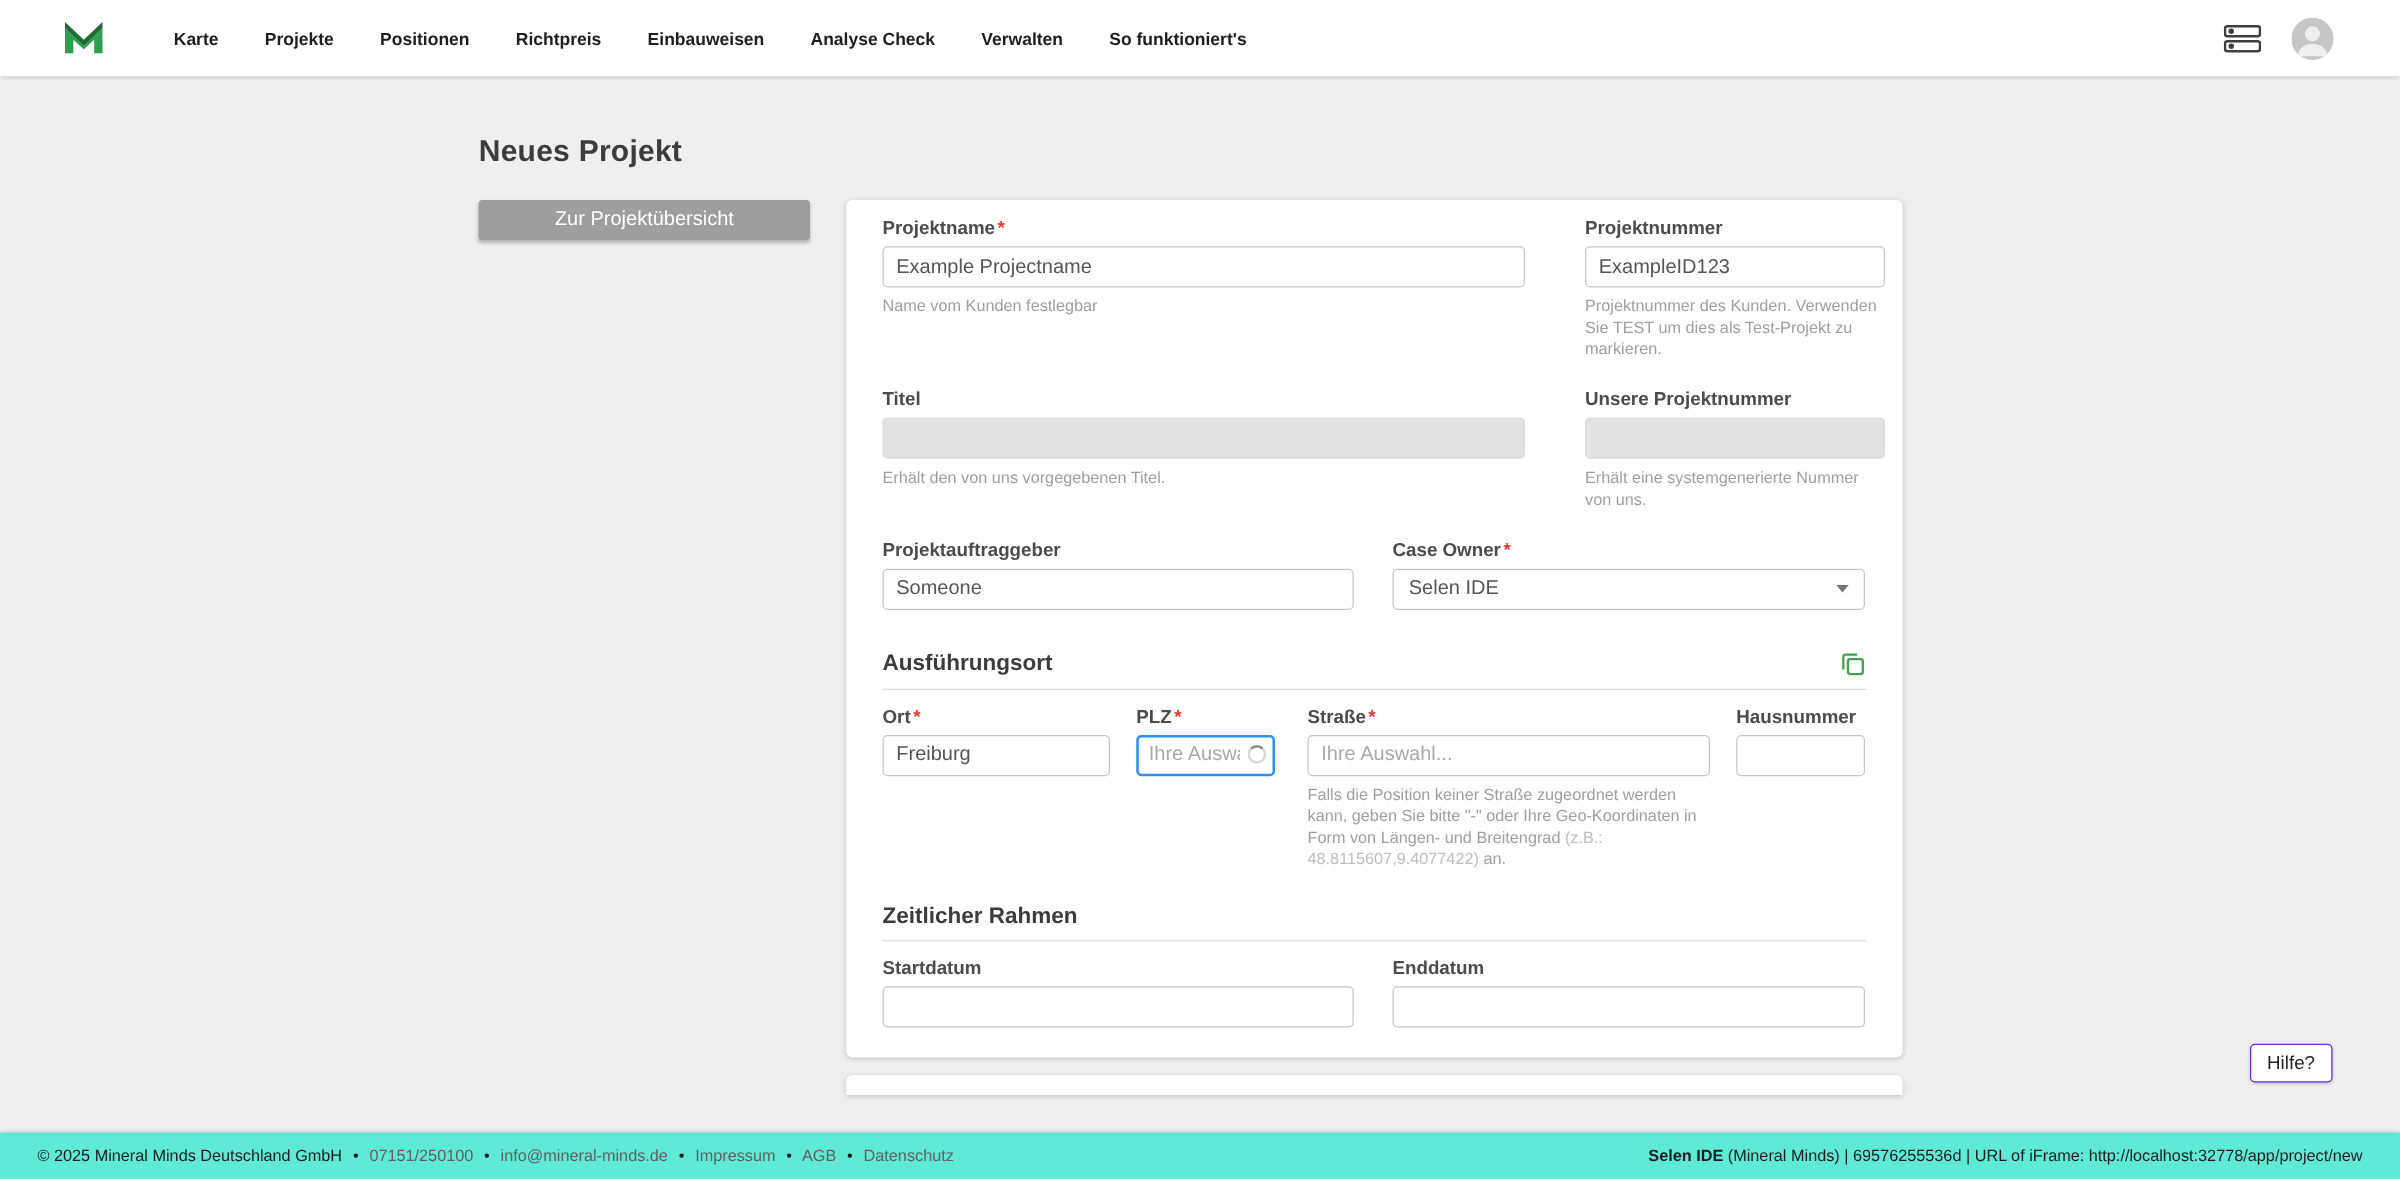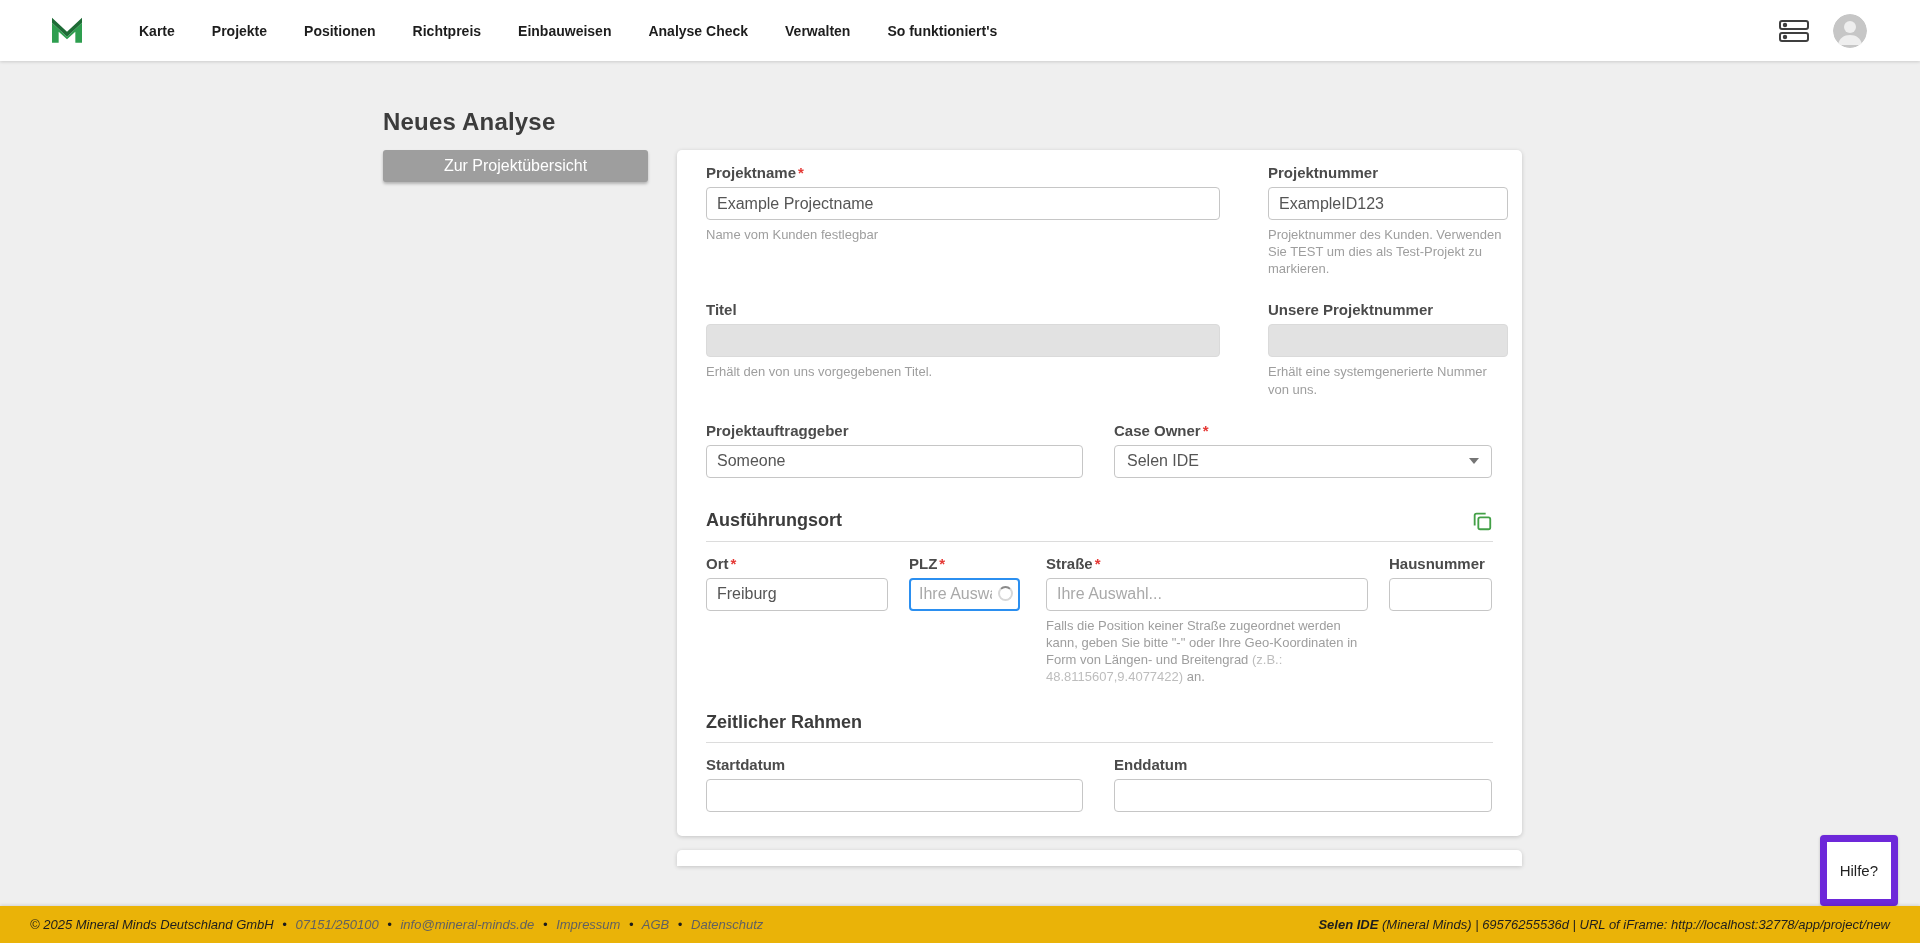--- a/index.html
+++ b/index.html
@@ -12,21 +12,21 @@
   .logo { width:40px; height:40px; margin-right:52px; display:flex; align-items:center; }
   .nav-links { display:flex; align-items:center; }
   .nav-links a { text-decoration:none; color:#1d1d1d; font-size:14px; font-weight:700;
     margin-right:37px; cursor:pointer; white-space:nowrap; }
   .nav-right { margin-left:auto; display:flex; align-items:center; gap:24px; }
   .avatar { width:34px; height:34px; border-radius:50%; overflow:hidden; cursor:pointer; }
 
   
   .page { padding:47px 0 0 383px; position:relative; }
   h1.page-title { font-size:24px; font-weight:700; color:#3c3c3c; letter-spacing:.2px; }
-  .content-row { display:flex; margin-top:14px; align-items:flex-start; }
+  .content-row { display:flex; margin-top:24px; align-items:flex-start; }
   .back-btn { width:265px; height:32px; background:#9e9e9e; border:none; border-radius:3px;
     color:#ffffff; font-size:16px; font-family:inherit; cursor:pointer; margin-right:29px;
     box-shadow:0 2px 3px rgba(0,0,0,.25); }
 
   
   .card { width:845px; background:#ffffff; border-radius:5px;
     box-shadow:0 1px 4px rgba(0,0,0,.18); padding:14px 29px 24px 29px; }
   .form-row { display:grid; margin-bottom:24px; }
   .row-a { grid-template-columns:514px 240px; column-gap:48px; }
   .row-b { grid-template-columns:377px 378px; column-gap:31px; margin-bottom:32px; }
@@ -61,28 +61,28 @@
 
   .section-head { display:flex; align-items:center; justify-content:space-between; }
   .section-title { font-size:18px; font-weight:700; color:#3c3c3c; }
   .copy-btn { background:none; border:none; cursor:pointer; padding:0; line-height:0; }
   .rule { border:none; border-top:1px solid #dcdcdc; margin:9px 0 13px 0; }
 
   
   .next-card { margin-left:294px; width:845px; height:16px; margin-top:14px;
     background:#ffffff; border-radius:5px 5px 0 0; box-shadow:0 1px 4px rgba(0,0,0,.18); }
 
-  .help-btn { position:absolute; top:835px; right:22px; background:#ffffff;
-    border:7px solid #6d28d9; border-radius:4px; padding:20px 13px; font-size:15px;
+  .help-btn { position:absolute; top:835px; right:54px; background:#ffffff;
+    border:1px solid #6d28d9; border-radius:4px; padding:6px 13px; font-size:15px;
     color:#222; font-family:inherit; cursor:pointer; box-shadow:0 1px 3px rgba(0,0,0,.2); z-index:6; }
 
   
-  .footer { position:fixed; left:0; bottom:0; width:100%; height:37px; background:#eab308;
+  .footer { position:fixed; left:0; bottom:0; width:100%; height:37px; background:#5eead4;
     box-shadow:0 -1px 3px rgba(0,0,0,.12); display:flex; align-items:center;
-    justify-content:space-between; padding:0 30px; font-size:13px; color:#1d1d1d; z-index:10;font-style:italic; }
+    justify-content:space-between; padding:0 30px; font-size:13px; color:#1d1d1d; z-index:10; }
   .footer .sep { margin:0 5px; color:#1d1d1d; }
   .footer a { color:#616161; cursor:pointer; }
   .footer-right b { font-weight:700; }
 </style>
 </head>
 <body>
 
 <header class="navbar">
   <div class="logo">
     <svg viewBox="0 0 48 48" width="40" height="40">
@@ -113,21 +113,21 @@
       <svg width="34" height="34" viewBox="0 0 34 34">
         <circle cx="17" cy="17" r="17" fill="#c6c6c6"></circle>
         <circle cx="17" cy="13" r="6" fill="#eeeeee"></circle>
         <path d="M5 31c1-7 6-10 12-10s11 3 12 10z" fill="#eeeeee"></path>
       </svg>
     </span>
   </div>
 </header>
 
 <div class="page">
-  <h1 class="page-title">Neues Analyse</h1>
+  <h1 class="page-title">Neues Projekt</h1>
 
   <div class="content-row">
     <button class="back-btn">Zur Projektübersicht</button>
 
     <div class="card">
 
       <div class="form-row row-a">
         <div class="field">
           <label class="f-label"><span>Projektname</span><span class="req">*</span></label>
           <input class="f-input" type="text" value="Example Projectname" style="">

